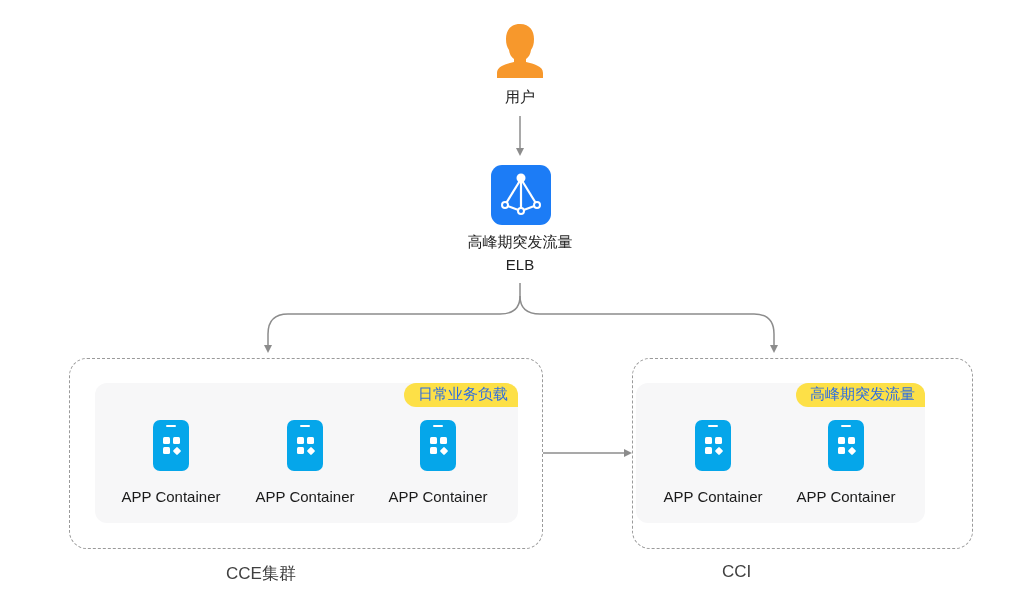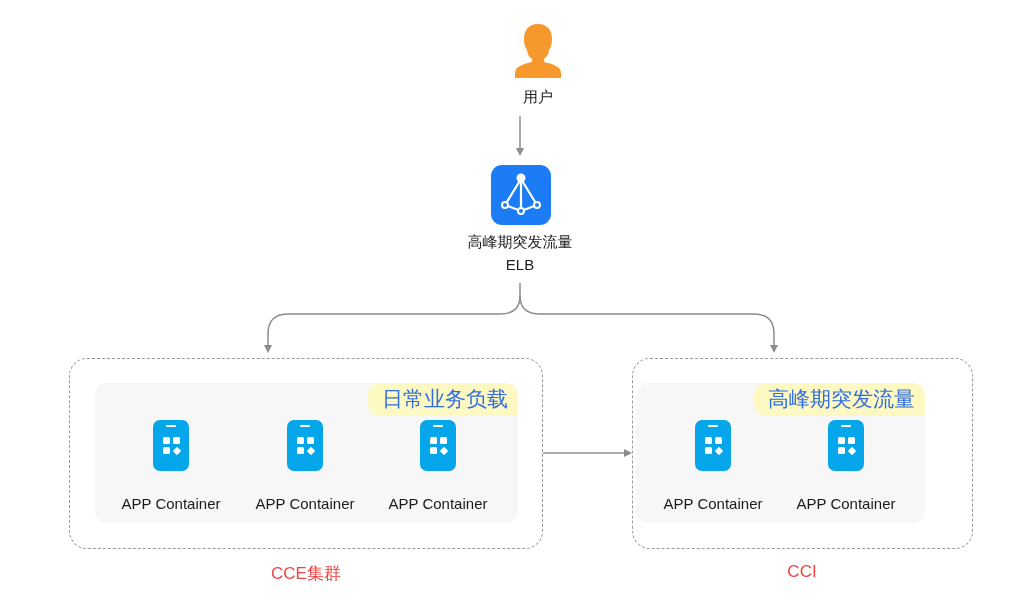--- a/index.html
+++ b/index.html
@@ -3,47 +3,47 @@
 <meta charset="utf-8">
 <style>
   html, body { margin: 0; padding: 0; background: #ffffff; }
   body { width: 1020px; height: 605px; position: relative; overflow: hidden;
          font-family: "Liberation Sans", "DejaVu Sans", sans-serif; color: #1f1f1f; }
   .abs { position: absolute; }
   svg.connectors { position: absolute; left: 0; top: 0; width: 1020px; height: 605px; pointer-events: none; }
   .label { position: absolute; font-size: 15px; color: #222; text-align: center; white-space: nowrap; }
   .cluster { position: absolute; border: 1.5px dashed #9a9a9a; border-radius: 18px; box-sizing: border-box; }
   .inner { position: absolute; background: #f7f7f8; border-radius: 12px; }
-  .tag { position: absolute; right: 0; top: 0; background: #fef9c3; color: #2f6ee0; font-size: 21px;
+  .tag { position: absolute; right: 0; top: 0; background: #fde047; color: #2f6ee0; font-size: 15px;
          padding: 2px 10px 3px 14px; border-radius: 12px 12px 0 12px; white-space: nowrap; }
   .app { position: absolute; width: 120px; text-align: center; }
   .app .phone { width: 36px; height: 51px; margin: 0 auto; background: #05a6ea; border-radius: 7px; position: relative; }
   .app .phone .notch { position: absolute; top: 5px; left: 13px; width: 10px; height: 2px; background: #fff; border-radius: 1px; }
   .app .phone .grid { position: absolute; left: 10px; top: 17px; width: 18px; height: 18px; }
   .app .phone .sq { position: absolute; width: 7px; height: 7px; background: #fff; border-radius: 1.5px; }
   .app .phone .dia { position: absolute; width: 6px; height: 6px; background: #fff; transform: rotate(45deg); border-radius: 1px; }
-  .app .name { margin-top: 24px; font-size: 15px; color: #1a1a1a; }
-  .footer-label { position: absolute; font-size: 17px; color: #ef4444; text-align: center; white-space: nowrap; }
+  .app .name { margin-top: 17px; font-size: 15px; color: #1a1a1a; }
+  .footer-label { position: absolute; font-size: 17px; color: #404040; white-space: nowrap; }
 </style>
 </head>
 <body>
 
 <svg class="connectors" viewBox="0 0 1020 605">
   <defs>
     <marker id="arr" markerWidth="8" markerHeight="8" refX="4" refY="4" orient="auto" markerUnits="userSpaceOnUse">
       <path d="M0,0 L8,4 L0,8 Z" fill="#8c8c8c"></path>
     </marker>
   </defs>
   <path d="M520,116 L520,152" stroke="#8c8c8c" stroke-width="1.5" fill="none" marker-end="url(#arr)"></path>
   <path d="M520,283 L520,296 Q520,314 500,314 L288,314 Q268,314 268,334 L268,349" stroke="#8c8c8c" stroke-width="1.5" fill="none" marker-end="url(#arr)"></path>
   <path d="M520,296 Q520,314 540,314 L754,314 Q774,314 774,334 L774,349" stroke="#8c8c8c" stroke-width="1.5" fill="none" marker-end="url(#arr)"></path>
   <path d="M543,453 L628,453" stroke="#8c8c8c" stroke-width="1.5" fill="none" marker-end="url(#arr)"></path>
 </svg>
 
-<div class="abs" style="left:508px; top:22px; width:60px;">
+<div class="abs" style="left:490px; top:22px; width:60px;">
   <svg width="60" height="56" viewBox="0 0 60 56">
     <path d="M30,2 C20,2 16,9 16,17 C16,22 17,25 19,28 C19.5,32 21,35 24,37 L24,40 C16,42 7,44 7,51 L7,56 L53,56 L53,51 C53,44 44,42 36,40 L36,37 C39,35 40.5,32 41,28 C43,25 44,22 44,17 C44,9 40,2 30,2 Z" fill="#f7982c"></path>
   </svg>
   <div class="label" style="left:0; width:60px; top:66px;">用户</div>
 </div>
 
 <div class="abs" style="left:491px; top:165px; width:60px; height:60px;">
   <svg width="60" height="60" viewBox="0 0 60 60">
     <rect x="0" y="0" width="60" height="60" rx="11" fill="#1c7cf6"></rect>
     <g stroke="#ffffff" stroke-width="2.2" fill="none">

